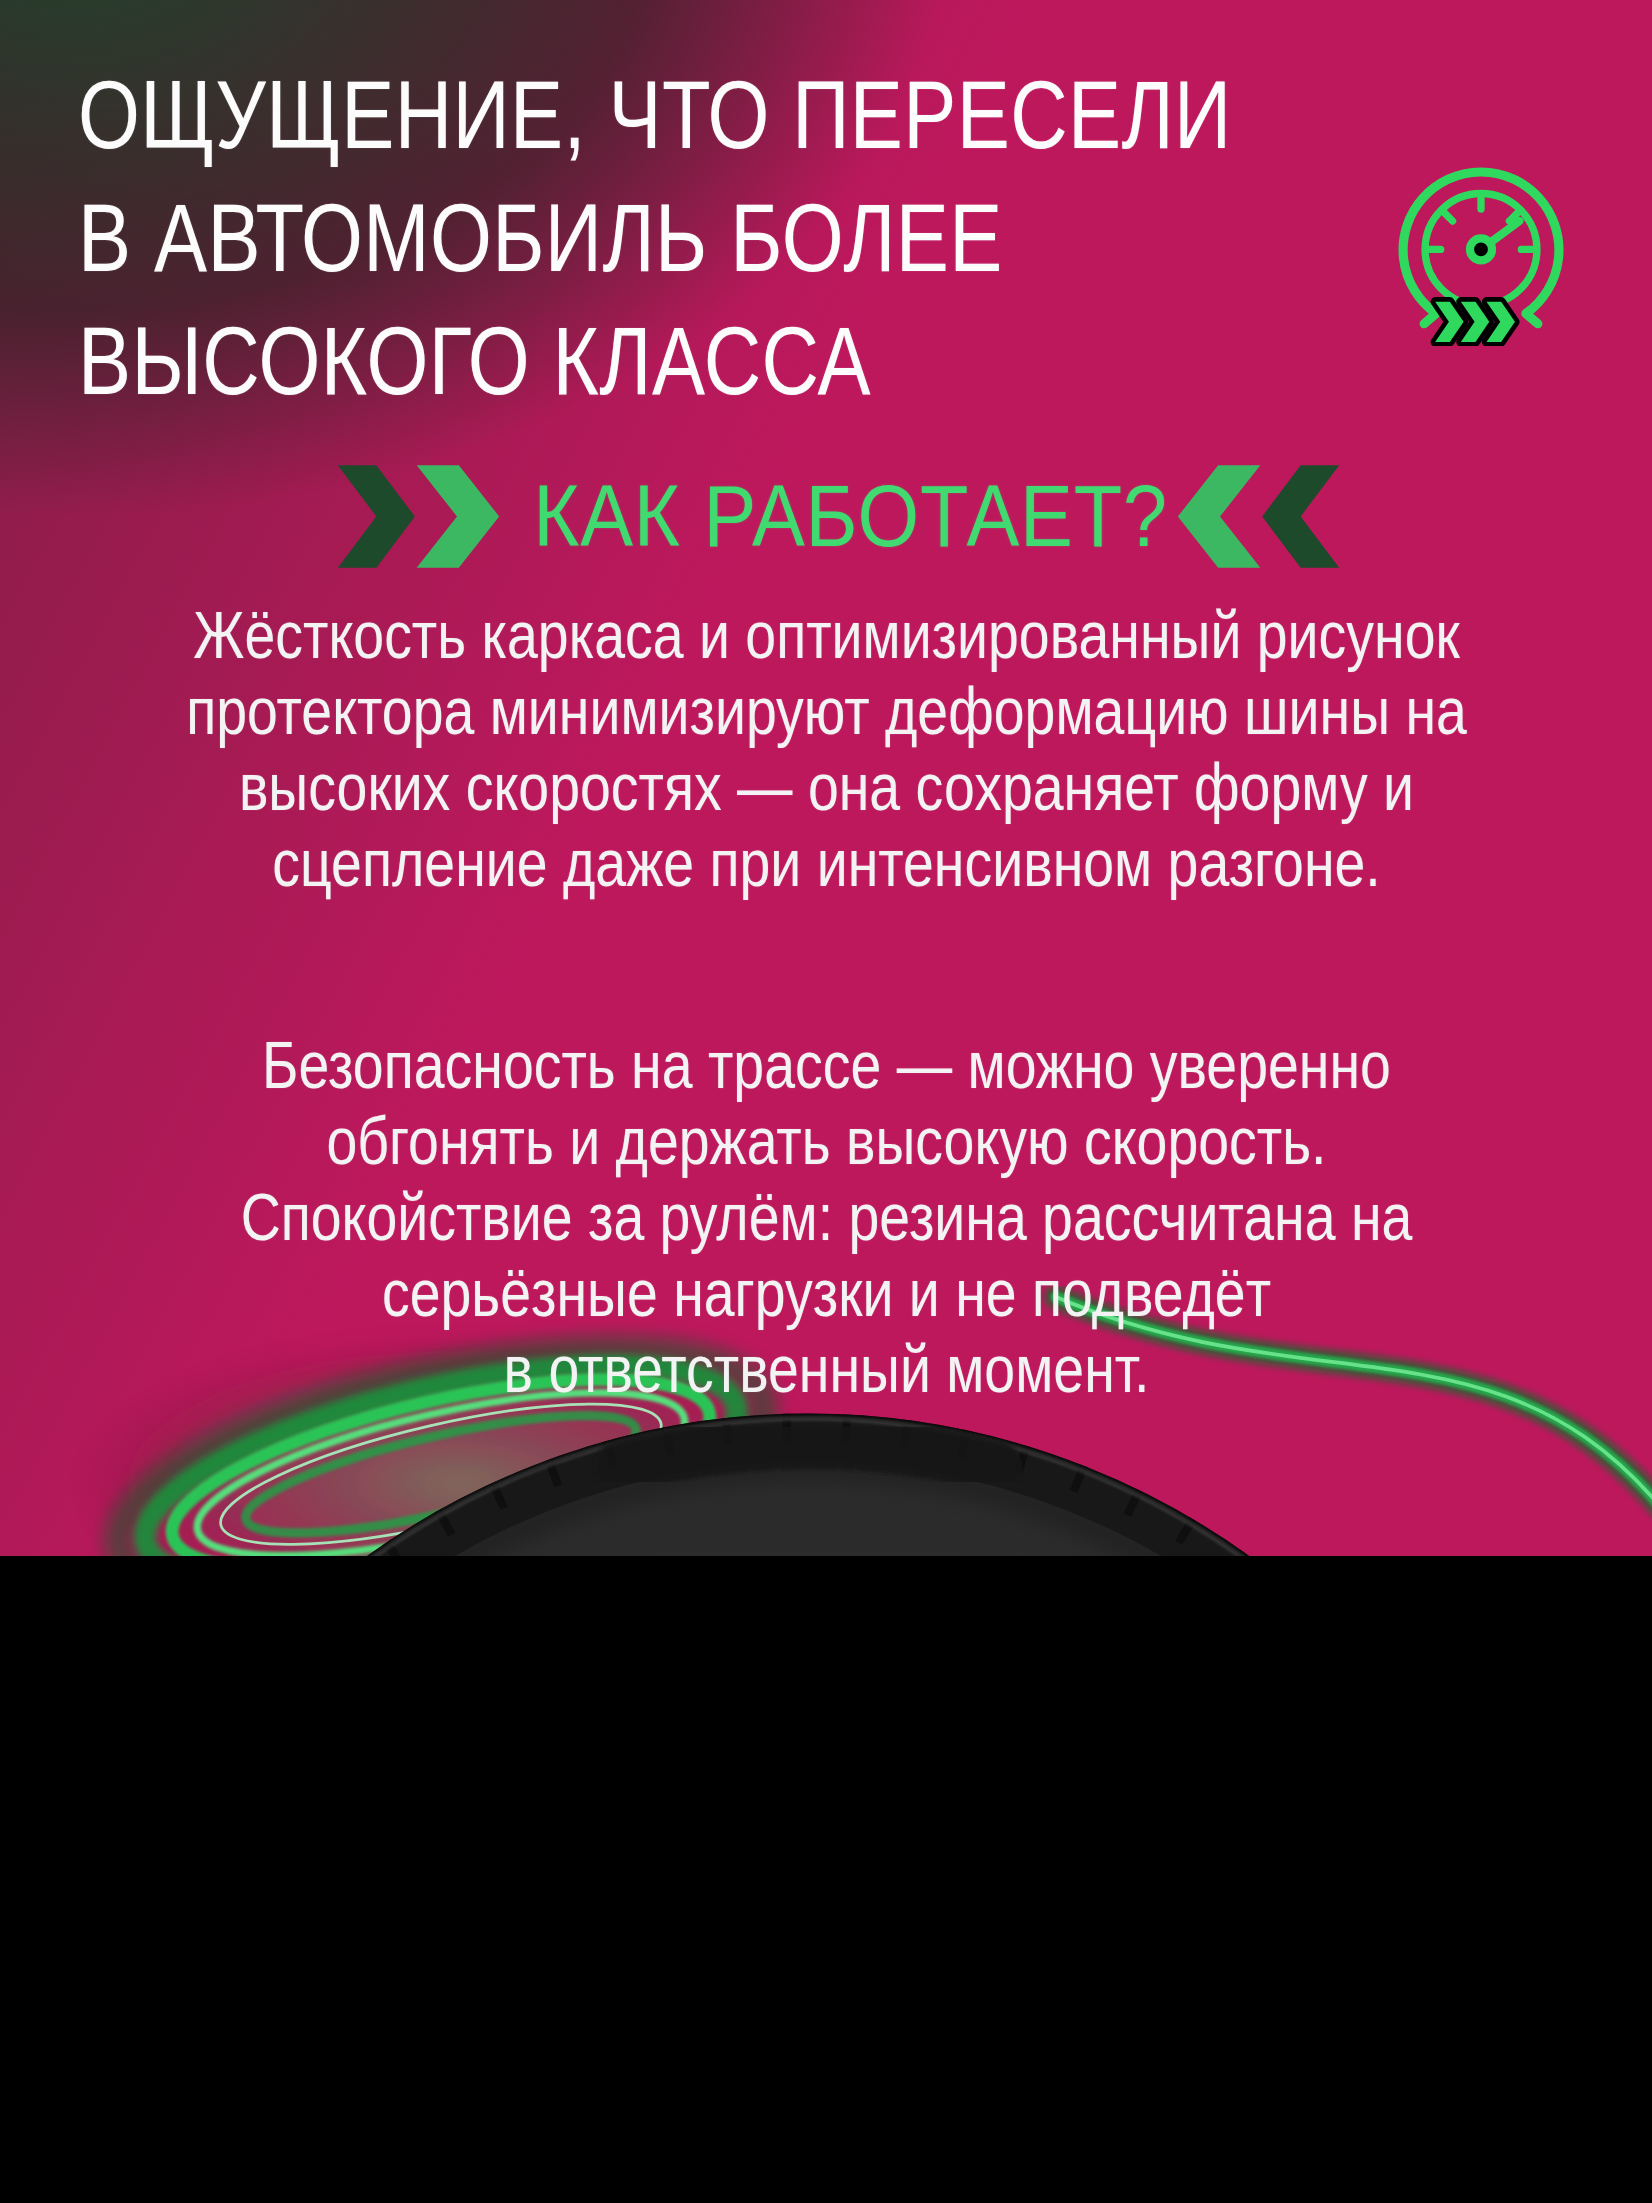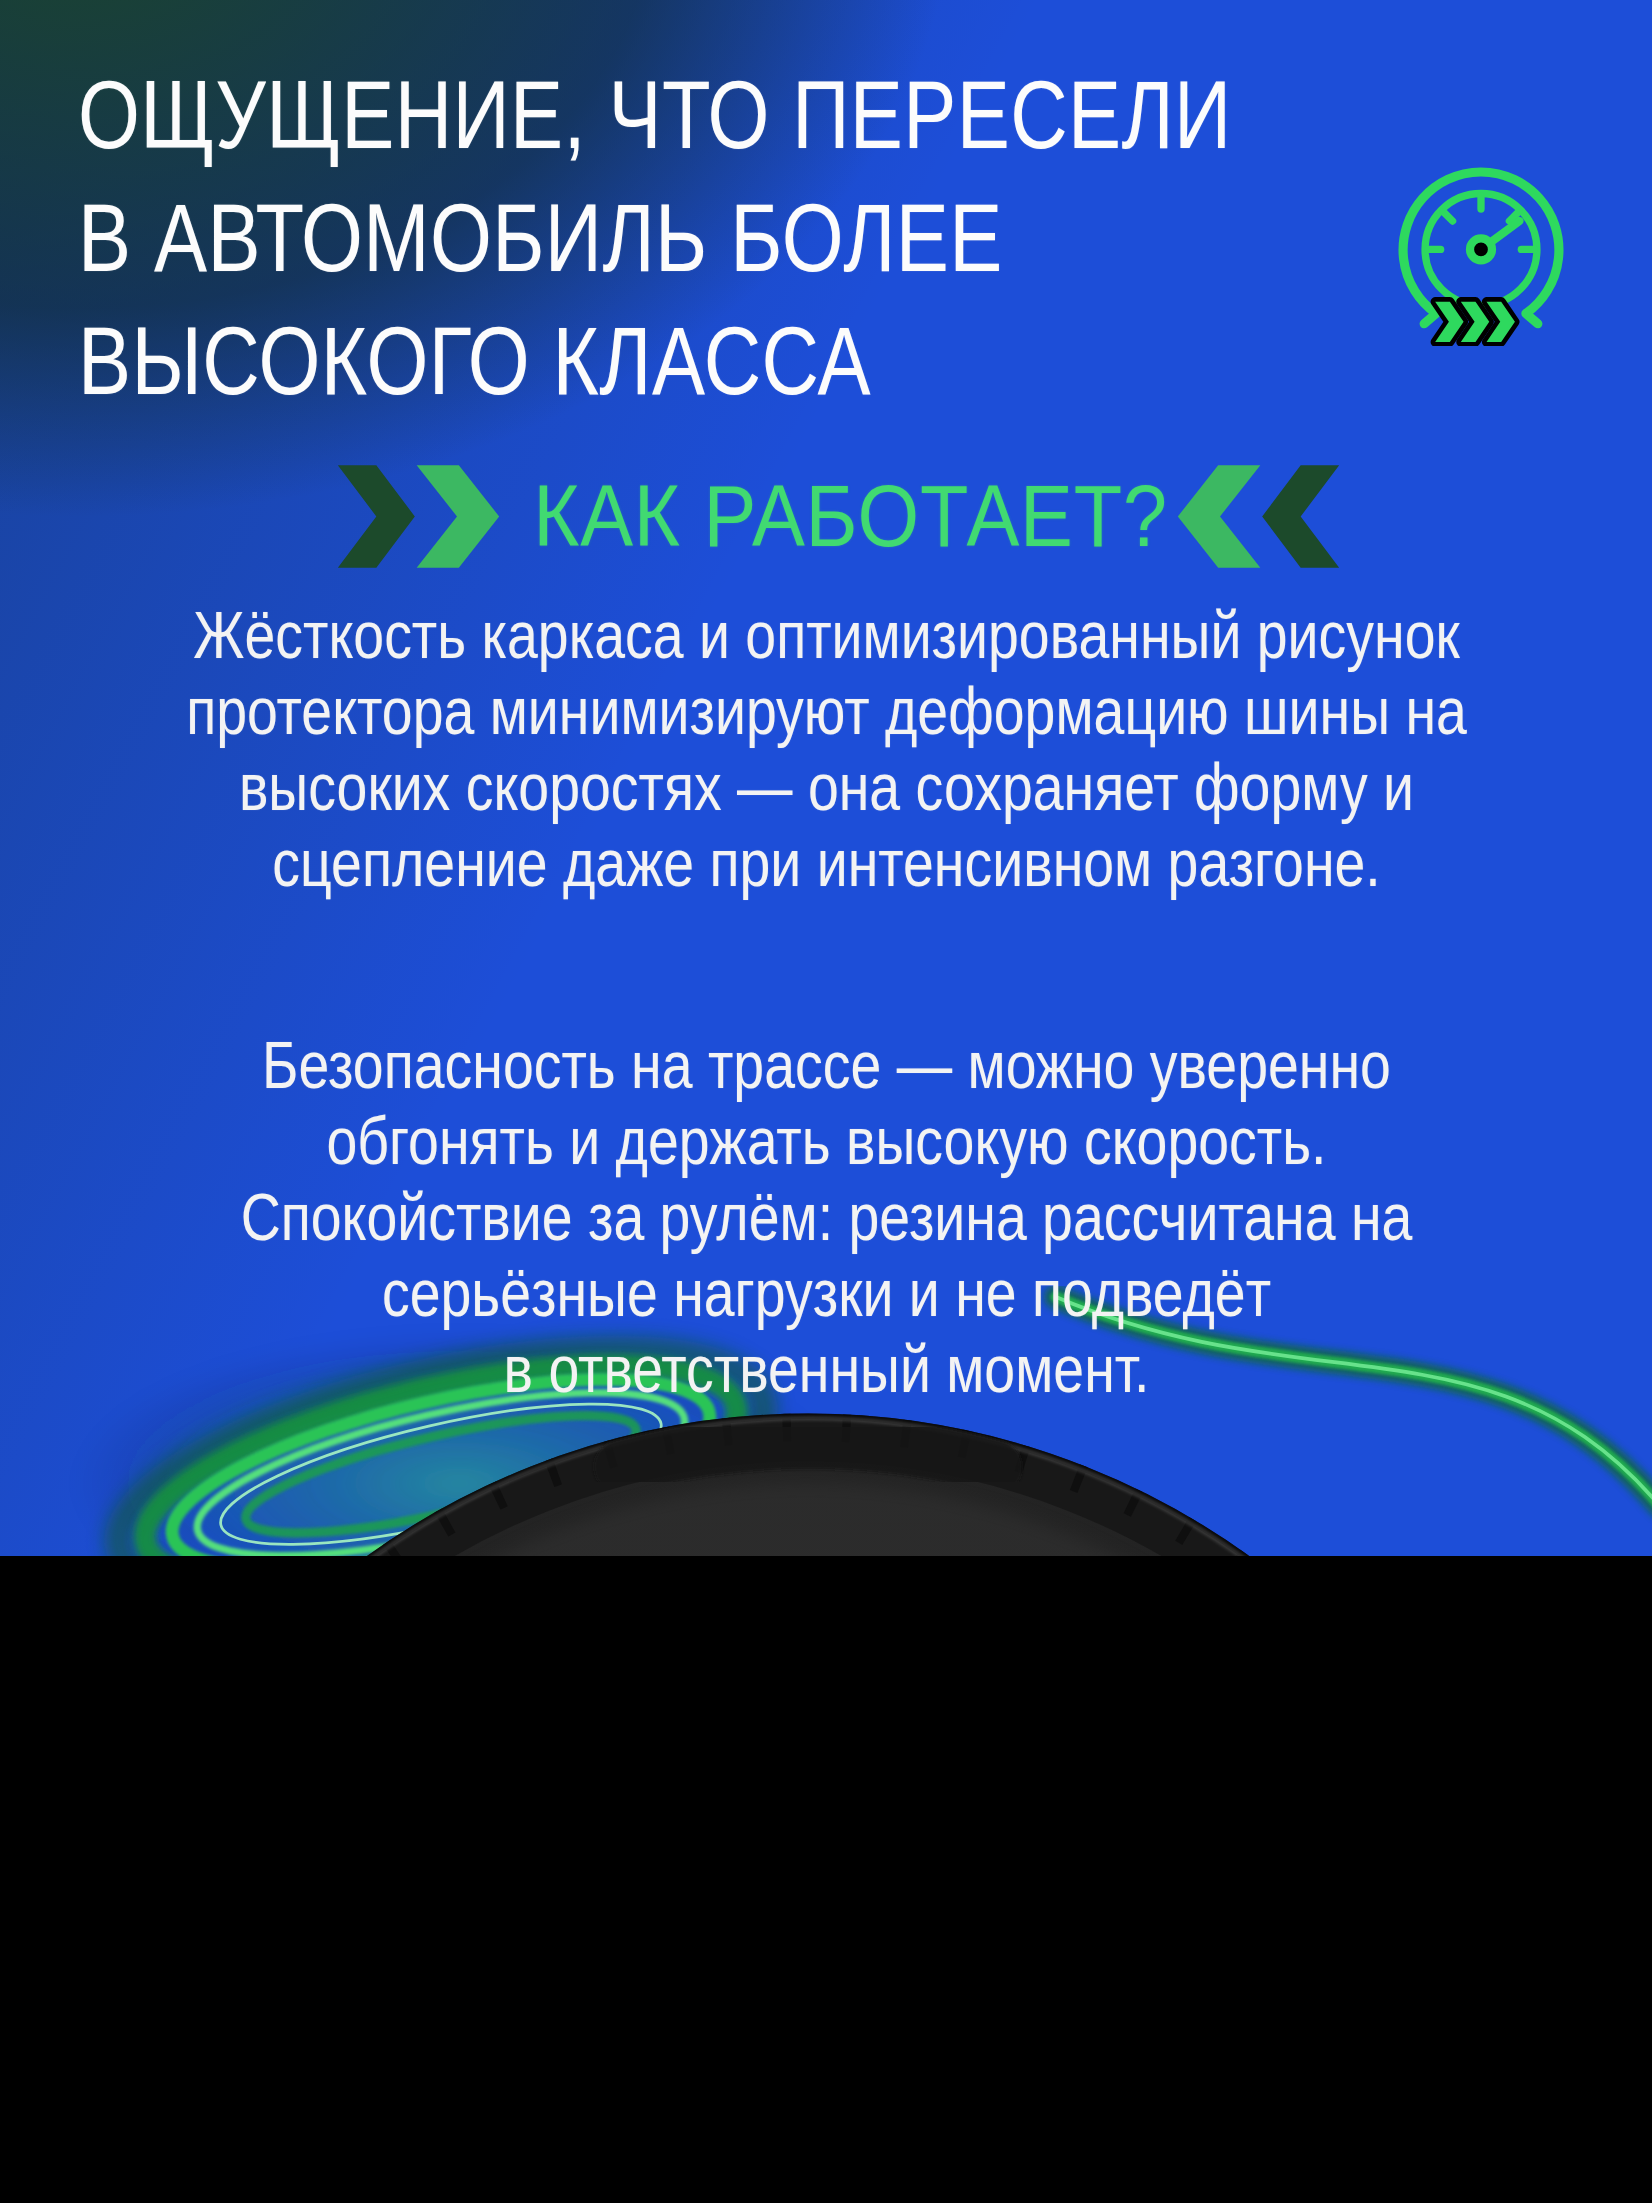--- a/index.html
+++ b/index.html
@@ -1,18 +1,18 @@
 <!DOCTYPE html>
 <html style="font-size:14.7px"><head>
 <meta charset="utf-8">
 <style>
   html,body{margin:0;padding:0;background:#000;}
   .poster{
     position:relative;width:1653px;height:1556px;overflow:hidden;
-    background:#1d4ed8;font-family:"Liberation Sans",sans-serif;
+    background:#be185d;font-family:"Liberation Sans",sans-serif;
   }
   .poster::before{
     content:"";position:absolute;inset:0;pointer-events:none;
     background:
       radial-gradient(1240px 872px at 5% -6%, rgba(27,68,41,.95), rgba(15,38,23,.55) 46%, rgba(0,0,0,0) 70%),
       linear-gradient(118deg, rgba(16,42,26,.35), rgba(0,0,0,0) 42%);
     z-index:3;
   }
   h1{
     position:absolute;left:78px;top:53px;margin:0;z-index:5;

